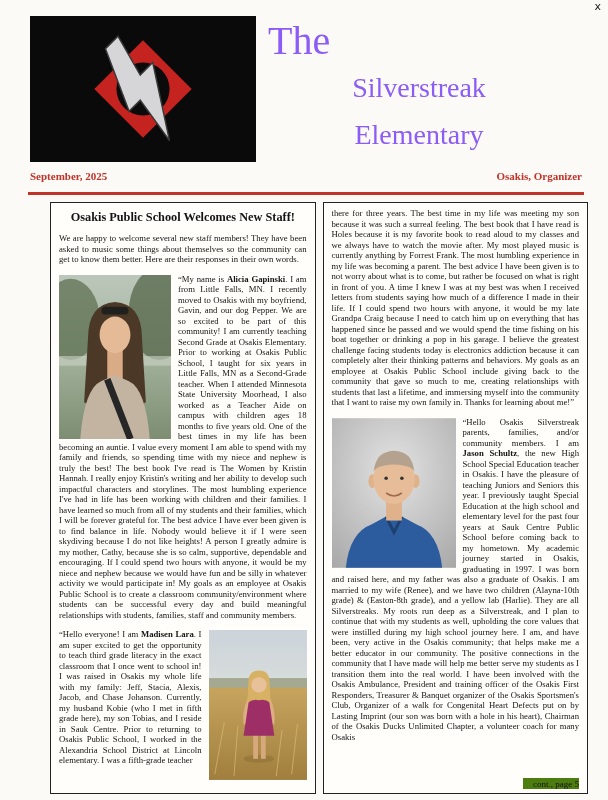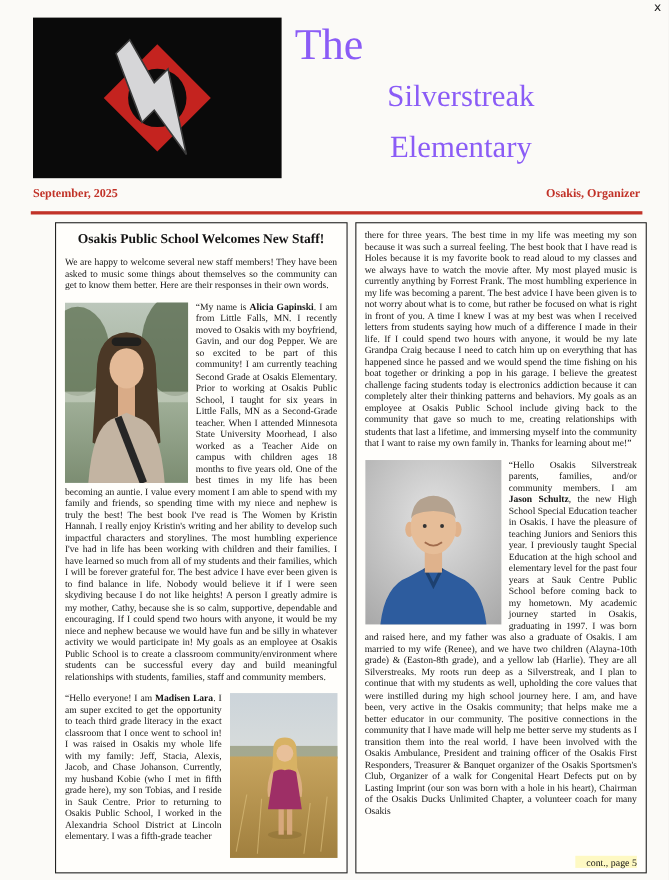--- a/index.html
+++ b/index.html
@@ -43,21 +43,21 @@
   .intro { margin-bottom: 9px; }
   .para { margin-bottom: 9px; }
 
   .photo { display: block; }
   .photo svg { display: block; }
   .float-left  { float: left;  margin: 1px 7px 3px 0; }
   .float-right { float: right; margin: 1px 0 3px 7px; }
 
   .cont-note {
     position: absolute; right: 8px; bottom: 4px;
-    background: #fef9c3; padding: 1px 0 0 10px; font-size: 9px;
+    background: #4d7c0f; padding: 1px 0 0 10px; font-size: 9px;
   }
 
   .b { font-weight: bold; }
   .i { }
 </style>
 </head>
 <body>
 
 <div class="page">
 

